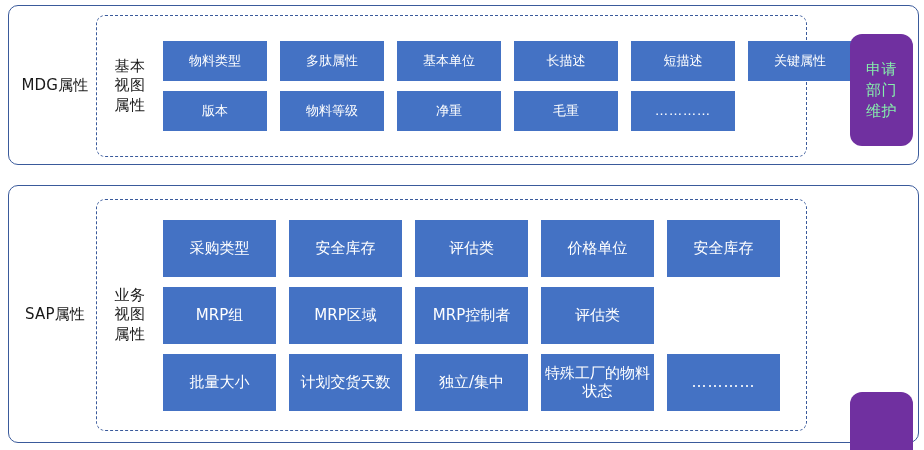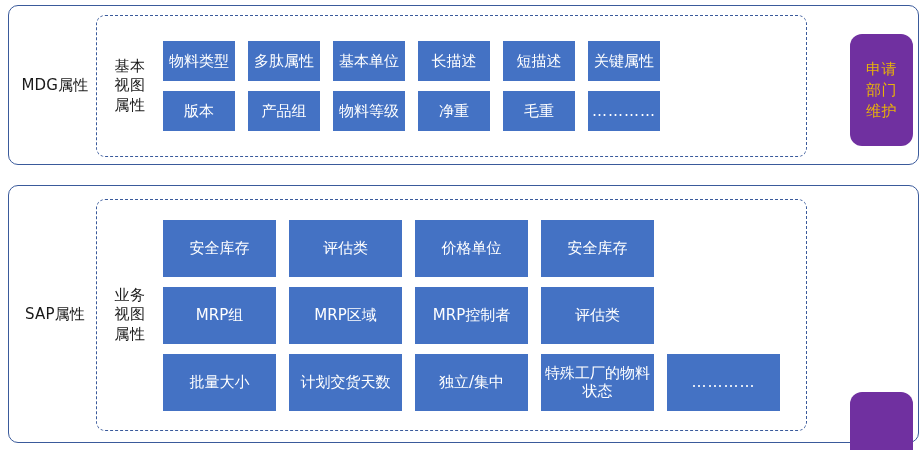--- a/index.html
+++ b/index.html
@@ -91,29 +91,29 @@
     display: flex;
     align-items: center;
     justify-content: center;
     text-align: center;
     font-size: 15px;
     line-height: 1.22;
     box-sizing: border-box;
     padding: 2px 3px;
     user-select: none;
   }
-  #group-mdg .chip { width: 72px; height: 40px; font-size: 15px; }
+  #group-mdg .chip { width: 104px; height: 40px; font-size: 13px; }
   #group-sap .chip { width: 113px; height: 57px; font-size: 15px; }
   .chip.dots { letter-spacing: 1px; }
 
   
   .purple-btn {
     position: absolute;
     background: #7030a0;
-    color: #eab308;
+    color: #86efac;
     border-radius: 12px;
     display: flex;
     flex-direction: column;
     align-items: center;
     justify-content: center;
     font-size: 15px;
     line-height: 1.4;
     text-align: center;
     letter-spacing: 0.5px;
     user-select: none;
@@ -143,21 +143,20 @@
       <div class="chip-row">
         <div class="chip">物料类型</div>
         <div class="chip">多肽属性</div>
         <div class="chip">基本单位</div>
         <div class="chip">长描述</div>
         <div class="chip">短描述</div>
         <div class="chip">关键属性</div>
       </div>
       <div class="chip-row">
         <div class="chip">版本</div>
-        <div class="chip">产品组</div>
         <div class="chip">物料等级</div>
         <div class="chip">净重</div>
         <div class="chip">毛重</div>
         <div class="chip dots">…………</div>
       </div>
     </div>
   </div>
 
   <div class="purple-btn" id="btn-apply-dept">
     <span>申请</span>
@@ -176,20 +175,21 @@
   <div class="group" id="group-sap">
 
     <div class="group-label">
       <span>业务</span>
       <span>视图</span>
       <span>属性</span>
     </div>
 
     <div class="chip-grid">
       <div class="chip-row">
+        <div class="chip">采购类型</div>
         <div class="chip">安全库存</div>
         <div class="chip">评估类</div>
         <div class="chip">价格单位</div>
         <div class="chip">安全库存</div>
       </div>
       <div class="chip-row">
         <div class="chip">MRP组</div>
         <div class="chip">MRP区域</div>
         <div class="chip">MRP控制者</div>
         <div class="chip">评估类</div>

